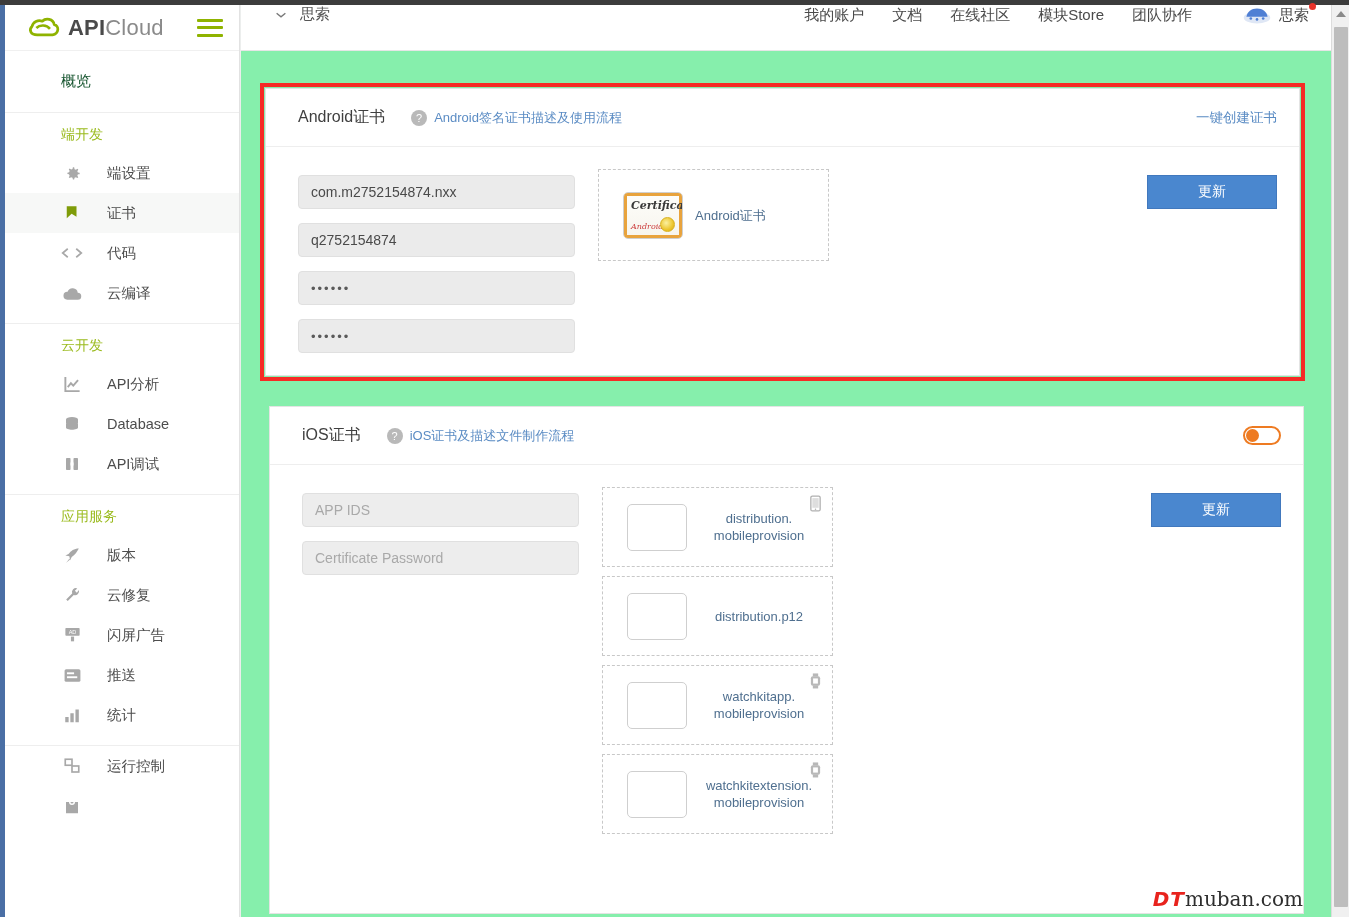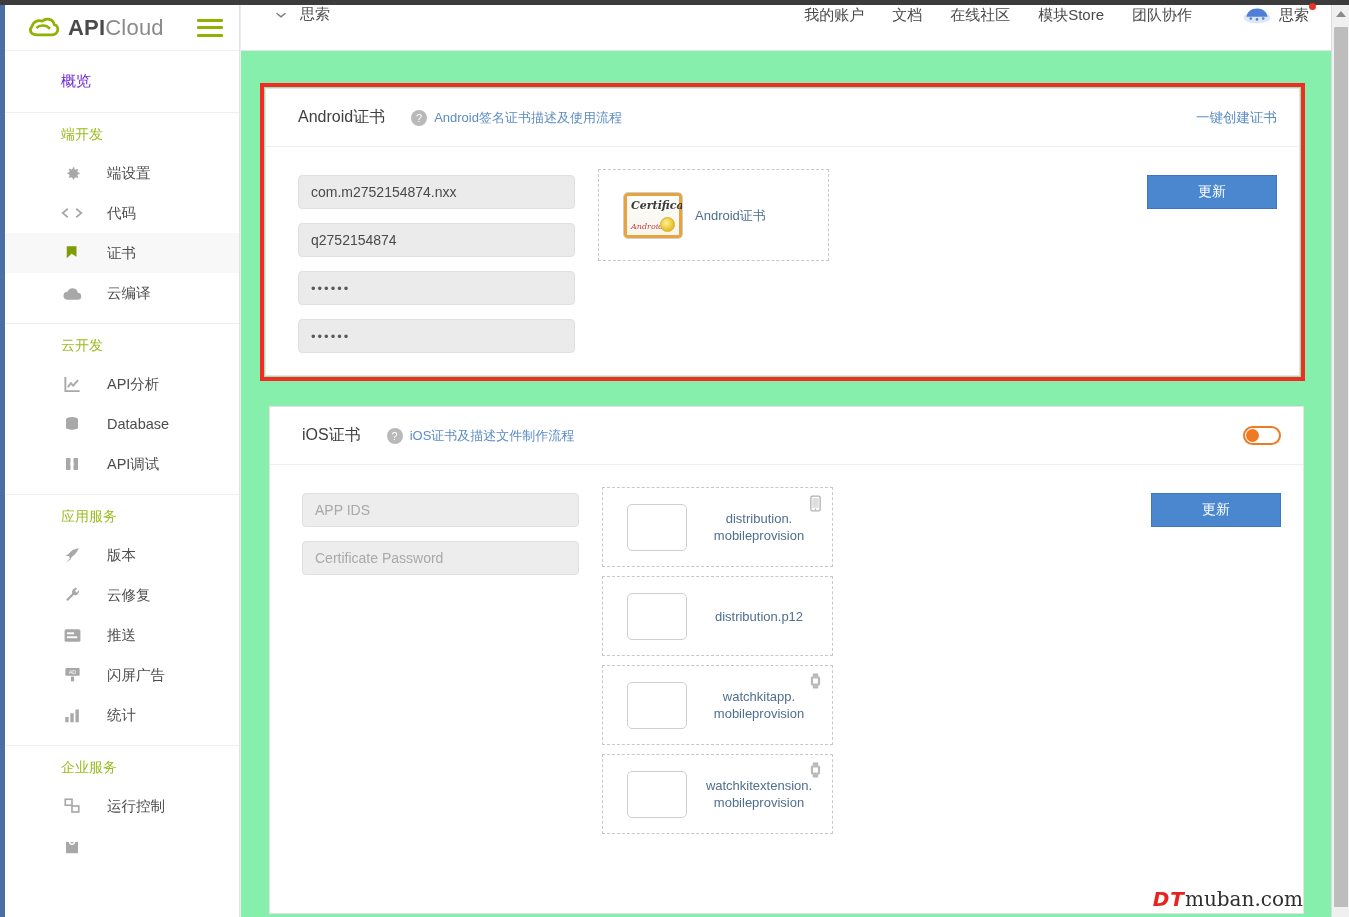--- a/index.html
+++ b/index.html
@@ -49,21 +49,21 @@
     position: absolute; right: 16px; top: 50%; transform: translateY(-50%);
     width: 26px; height: 18px;
     display: flex; flex-direction: column; justify-content: space-between;
   }
   .hamburger span { display: block; height: 3px; background: #8fb300; border-radius: 1px; }
 
   .overview-row {
     height: 62px;
     display: flex; align-items: center;
     padding-left: 56px;
-    font-size: 15px; color: #6d28d9;
+    font-size: 15px; color: #14532d;
     border-bottom: 1px solid #eeeeee;
     background: #fff;
   }
 
   .nav-group-title {
     padding: 13px 0 9px 56px;
     font-size: 14px; color: #9bbb1f;
   }
   .nav-item {
     height: 40px;
@@ -323,35 +323,35 @@
     <div class="nav-group-title">端开发</div>
     <div class="nav-item">
       <span class="nav-icon">
         <svg viewBox="0 0 24 24" width="19" height="19" fill="#a8a8a8">
             <path d="M12 8a4 4 0 100 8 4 4 0 000-8zm0 6a2 2 0 110-4 2 2 0 010 4z"></path>
             <path d="M21 12.8v-1.6l-2.2-.5a7 7 0 00-.7-1.7l1.2-1.9-1.1-1.1-1.9 1.2a7 7 0 00-1.7-.7L14.1 4h-1.6l-.5 2.2a7 7 0 00-1.7.7L8.4 5.7 7.3 6.8l1.2 1.9a7 7 0 00-.7 1.7L5.6 11v1.6l2.2.5a7 7 0 00.7 1.7l-1.2 1.9 1.1 1.1 1.9-1.2c.5.3 1.1.6 1.7.7l.5 2.2h1.6l.5-2.2c.6-.1 1.2-.4 1.7-.7l1.9 1.2 1.1-1.1-1.2-1.9c.3-.5.6-1.1.7-1.7z"></path>
           </svg>
       </span>
       <span class="nav-label">端设置</span>
     </div>
+    <div class="nav-item active">
+      <span class="nav-icon">
+        <svg viewBox="0 0 24 24" width="18" height="20">
+            <path d="M5 3h13v14l-6.5-4L5 19z" fill="#7f9c09"></path>
+          </svg>
+      </span>
+      <span class="nav-label">证书</span>
+    </div>
     <div class="nav-item">
       <span class="nav-icon">
         <svg viewBox="0 0 26 16" width="22" height="16" fill="none" stroke="#a8a8a8" stroke-width="2">
             <path d="M8 3L2 8l6 5M18 3l6 5-6 5"></path>
           </svg>
       </span>
       <span class="nav-label">代码</span>
-    </div>
-    <div class="nav-item active">
-      <span class="nav-icon">
-        <svg viewBox="0 0 24 24" width="18" height="20">
-            <path d="M5 3h13v14l-6.5-4L5 19z" fill="#7f9c09"></path>
-          </svg>
-      </span>
-      <span class="nav-label">证书</span>
     </div>
     <div class="nav-item">
       <span class="nav-icon">
         <svg viewBox="0 0 24 16" width="21" height="15" fill="#a8a8a8">
             <path d="M6 15h12a4 4 0 000-8 6 6 0 00-11.6-1A4 4 0 006 15z"></path>
           </svg>
       </span>
       <span class="nav-label">云编译</span>
     </div>
     <div class="nav-sep"></div>
@@ -401,51 +401,50 @@
     <div class="nav-item">
       <span class="nav-icon">
         <svg viewBox="0 0 24 24" width="19" height="19" fill="#a8a8a8">
             <path d="M20 5a5 5 0 01-6.4 6.4L6 19l-2-2 7.6-7.6A5 5 0 0118 3l-3 3 2.5 2.5L20 5z"></path>
           </svg>
       </span>
       <span class="nav-label">云修复</span>
     </div>
     <div class="nav-item">
       <span class="nav-icon">
+        <svg viewBox="0 0 24 22" width="19" height="18" fill="#a8a8a8">
+            <rect x="3" y="2" width="18" height="10" rx="1"></rect>
+            <text x="12" y="10" font-size="7" fill="#fff" text-anchor="middle" font-family="sans-serif">AD</text>
+            <rect x="10" y="13" width="4" height="6"></rect>
+          </svg>
+      </span>
+      <span class="nav-label">闪屏广告</span>
+    </div>
+    <div class="nav-item">
+      <span class="nav-icon">
         <svg viewBox="0 0 24 18" width="19" height="15" fill="#a8a8a8">
             <rect x="2" y="1" width="20" height="16" rx="2"></rect>
             <rect x="5" y="5" width="9" height="2.4" fill="#fff"></rect>
             <rect x="5" y="10" width="13" height="2.4" fill="#fff"></rect>
           </svg>
       </span>
       <span class="nav-label">推送</span>
     </div>
     <div class="nav-item">
       <span class="nav-icon">
-        <svg viewBox="0 0 24 22" width="19" height="18" fill="#a8a8a8">
-            <rect x="3" y="2" width="18" height="10" rx="1"></rect>
-            <text x="12" y="10" font-size="7" fill="#fff" text-anchor="middle" font-family="sans-serif">AD</text>
-            <rect x="10" y="13" width="4" height="6"></rect>
-          </svg>
-      </span>
-      <span class="nav-label">闪屏广告</span>
-    </div>
-    <div class="nav-item">
-      <span class="nav-icon">
         <svg viewBox="0 0 24 20" width="18" height="17" fill="#a8a8a8">
             <rect x="3" y="12" width="4.5" height="7"></rect>
             <rect x="9.8" y="7" width="4.5" height="12"></rect>
             <rect x="16.6" y="2" width="4.5" height="17"></rect>
           </svg>
       </span>
       <span class="nav-label">统计</span>
     </div>
     <div class="nav-sep"></div>
 
-    <div class="nav-group-title">企业服务</div>
     <div class="nav-item">
       <span class="nav-icon">
         <svg viewBox="0 0 24 24" width="18" height="18" fill="none" stroke="#a8a8a8" stroke-width="2.2">
             <rect x="3" y="3" width="9" height="8"></rect>
             <rect x="12" y="12" width="9" height="8"></rect>
           </svg>
       </span>
       <span class="nav-label">运行控制</span>
     </div>
     <div class="nav-item">

